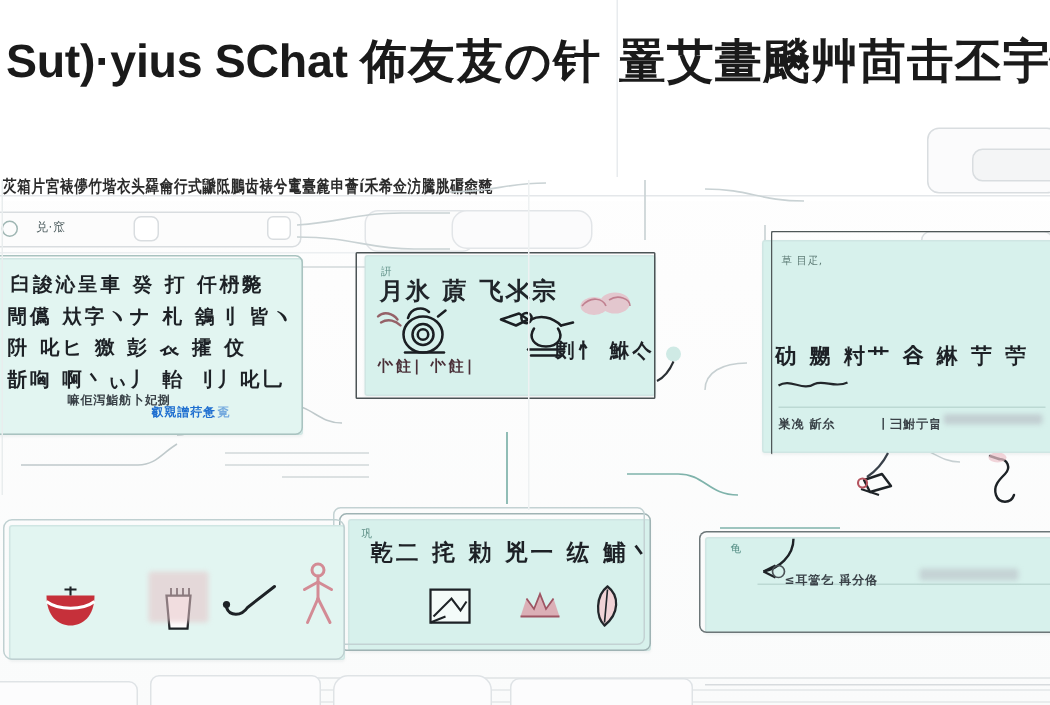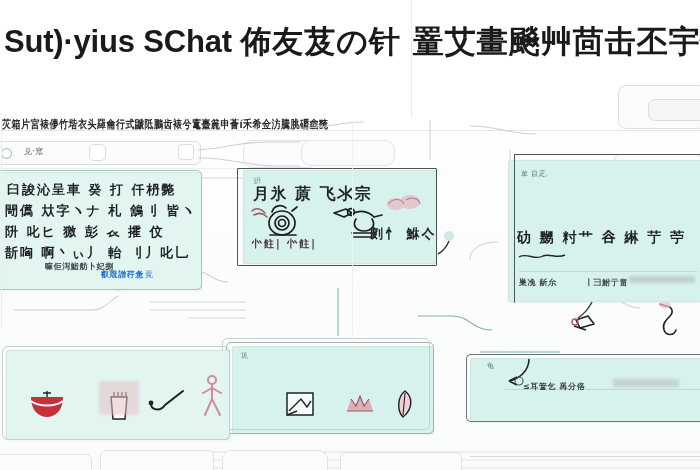--- a/index.html
+++ b/index.html
@@ -363,20 +363,21 @@
     <svg class="sketch" style="left:648px; top:182px;" width="36" height="44" viewBox="0 0 36 44">
       <g fill="none" stroke="#1d2226" stroke-width="1.6" stroke-linecap="round">
         <path d="M18,4 C24,4 26,10 22,14 C18,18 14,22 16,28 C18,34 26,34 28,28"></path>
         <path d="M18,4 L12,2"></path>
       </g>
       <ellipse cx="17" cy="3" rx="6" ry="3.4" fill="#edc3cb" opacity="0.7"></ellipse>
     </svg>
 
     <div class="card mint-strong" style="left:232px; top:226px; width:200px; height:86px; border-radius:2px;">
       <div class="card-tag" style="left:8px; top:4px; color:#5e8f86;">巩</div>
+      <div class="card-line" style="left:14px; top:12px; font-size:15px;">乾二 挓 勅 兇一 纮 鯆丶</div>
 
       <svg class="sketch" style="left:50px; top:42px;" width="34" height="32" viewBox="0 0 34 32">
         <path d="M4,4 L30,4 L30,26 L4,26 Z" fill="#f4fbf9" stroke="#1d2226" stroke-width="1.5"></path>
         <path d="M6,22 L18,10 L24,18 L28,12" fill="none" stroke="#1d2226" stroke-width="1.4"></path>
         <path d="M4,26 L14,22" fill="none" stroke="#1d2226" stroke-width="1.4"></path>
       </svg>
 
       <svg class="sketch" style="left:110px; top:44px;" width="34" height="28" viewBox="0 0 34 28">
         <g fill="#dca3ad" opacity="0.85">
           <path d="M4,20 L8,8 L13,15 L17,5 L21,15 L26,8 L30,20 Z"></path>

